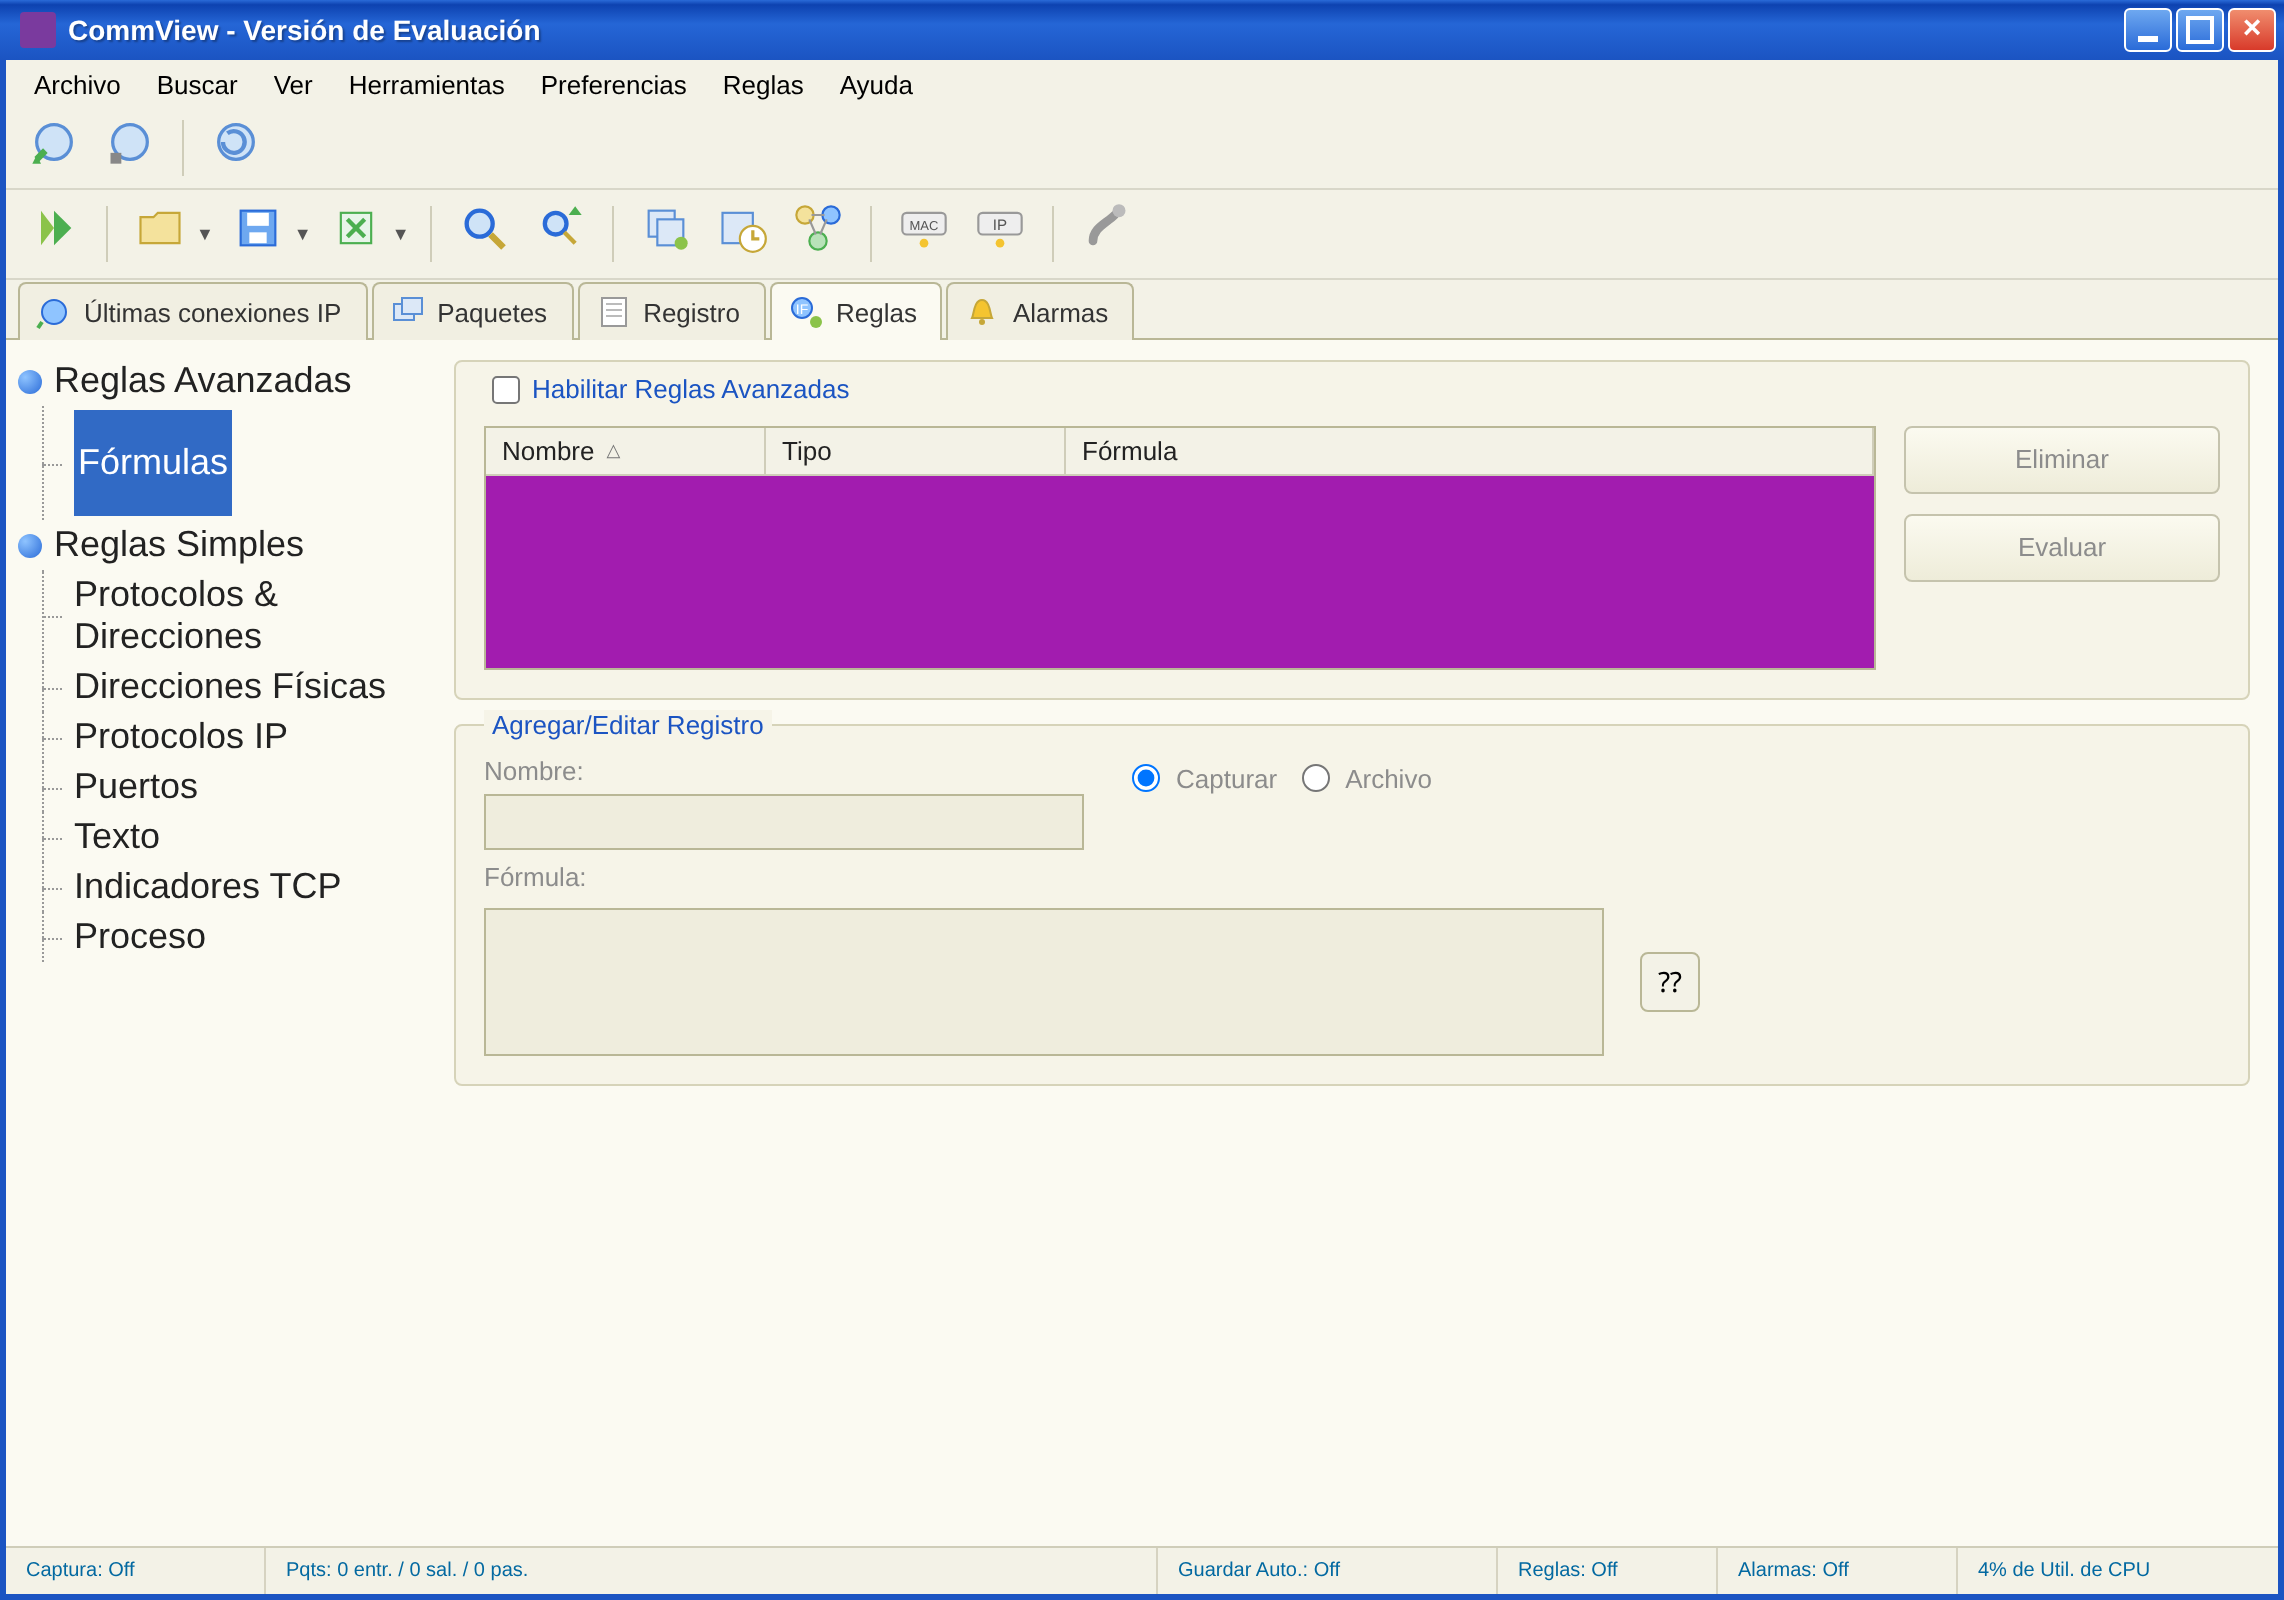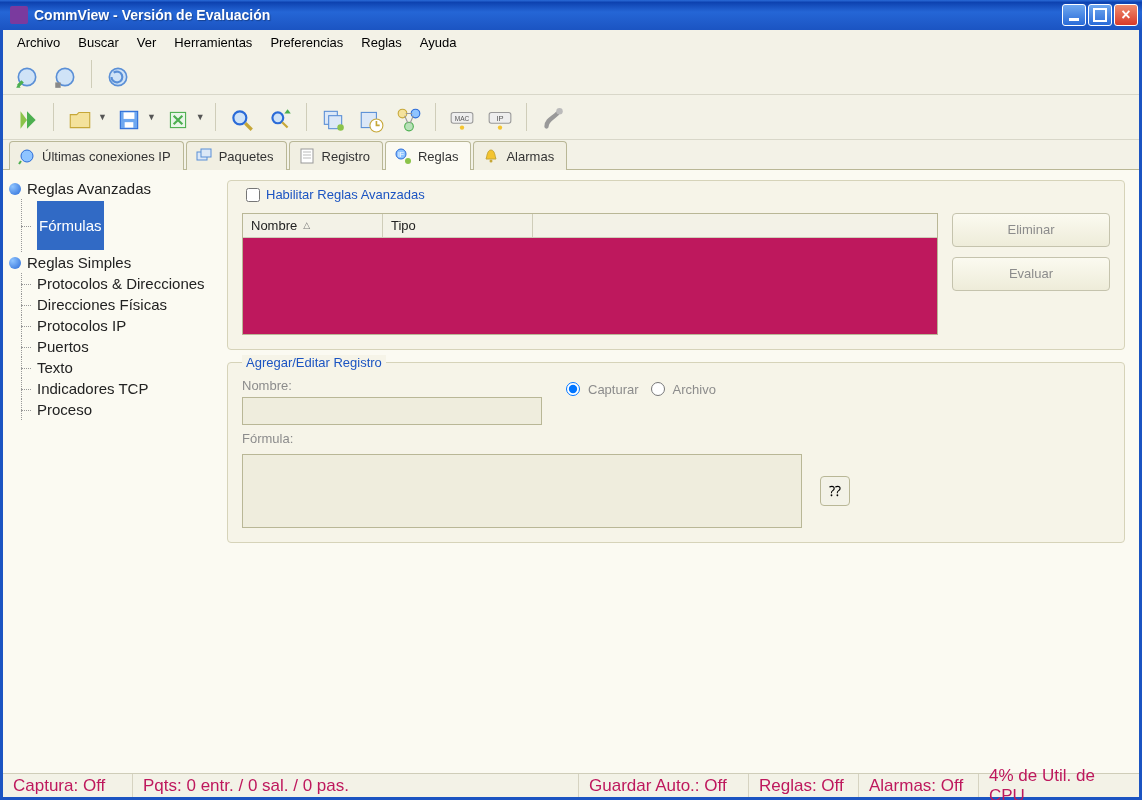--- a/index.html
+++ b/index.html
@@ -21,73 +21,73 @@
 .window-inner { border-left: 3px solid #1b54c2; border-right: 3px solid #1b54c2; border-bottom: 3px solid #1b54c2; height: 770px; background: #F3F2E7; display: flex; flex-direction: column; }
 
 
 .menubar { height: 24px; background: #F3F2E7; display: flex; align-items: center; padding: 2px 6px; gap: 2px; }
 .menubar .menu-item { padding: 3px 8px; cursor: default; color: #000000; font-size: 13px; }
 
 
 .toolbar { background: #F3F2E7; padding: 4px 8px; display: flex; align-items: center; gap: 6px; }
 .toolbar.tb2 { border-top: 1px solid #d8d7c9; border-bottom: 1px solid #d8d7c9; padding: 6px 8px; }
 .tb-sep { width: 1px; height: 28px; background: #cfcdb9; margin: 0 4px; }
-.tb-btn { width: 32px; height: 32px; display: flex; align-items: flex-end; justify-content: center; border-radius: 3px; }
+.tb-btn { width: 32px; height: 32px; display: flex; align-items: flex-start; justify-content: center; border-radius: 3px; }
 .tb-btn svg { width: 26px; height: 26px; }
 .tb-drop { display: flex; align-items: center; }
 .tb-drop .caret { font-size: 9px; color: #555; margin-left: 2px; }
 
 
 .tabbar { display: flex; align-items: flex-end; background: #F3F2E7; padding: 0 6px; border-bottom: 1px solid #b9b796; }
 .tab { display: flex; align-items: center; gap: 6px; padding: 5px 12px 5px 8px; background: #f1efe2; border: 1px solid #b9b796; border-bottom: none; border-radius: 4px 4px 0 0; margin-right: 2px; position: relative; top: 1px; color: #333; font-size: 13px; }
 .tab.active { background: #FBFAF2; z-index: 2; }
 .tab .tab-ico { width: 18px; height: 18px; display: inline-flex; align-items: center; justify-content: center; }
 
 
 .content { flex: 1; display: flex; background: #FBFAF2; }
 
 
 .sidebar { width: 210px; padding: 8px 2px; background: #FBFAF2; }
-.tree-item { display: flex; align-items: center; padding: 2px 4px 2px 14px; font-size: 15px; color: #222; cursor: default; gap: 6px; }
+.tree-item { display: flex; align-items: center; padding: 2px 4px 2px 14px; font-size: 18px; color: #222; cursor: default; gap: 6px; }
 .tree-item.parent { padding-left: 4px; }
 .tree-item.child { padding-left: 32px; position: relative; }
 .tree-item.child::before { content: ""; position: absolute; left: 16px; top: 0; bottom: 0; border-left: 1px dotted #999; }
 .tree-item.child::after { content: ""; position: absolute; left: 16px; top: 50%; width: 10px; border-top: 1px dotted #999; }
 .tree-item.selected span.label { background: #316ac5; color: #fff; padding: 16px 2px; }
 .ball { width: 12px; height: 12px; border-radius: 50%; background: radial-gradient(circle at 30% 30%, #8fc4ff, #2a6bd8); flex-shrink: 0; }
 
 
 .main { flex: 1; padding: 10px 14px; }
 .fieldset { border: 1px solid #d6d3b9; border-radius: 4px; padding: 10px 14px 14px 14px; background: #F6F4E8; margin-bottom: 12px; }
 .fieldset .legend { position: relative; top: -18px; background: #F6F4E8; display: inline-flex; align-items: center; gap: 6px; padding: 0 4px; color: #1b54c2; font-size: 13px; margin-top: 14px; }
 .fieldset .legend input[type=checkbox] { width: 14px; height: 14px; }
 .fieldset-body { margin-top: -10px; }
 
 .row1 { display: flex; gap: 14px; align-items: flex-start; }
-.table-wrap { flex: 1; border: 1px solid #b9b796; background: #be185d; height: 122px; }
+.table-wrap { flex: 1; border: 1px solid #b9b796; background: #a21caf; height: 122px; }
 .table-head { display: flex; background: #F3F2E7; border-bottom: 1px solid #cfcdb9; }
 .th { padding: 4px 8px; font-size: 13px; border-right: 1px solid #cfcdb9; color: #222; display: flex; align-items: center; gap: 6px; }
 .th .sort { font-size: 9px; color: #777; }
 .btn-col { display: flex; flex-direction: column; gap: 10px; width: 158px; }
 .xp-btn { height: 34px; border: 1px solid #c5c3ad; border-radius: 4px; background: linear-gradient(to bottom, #fbfaf0, #eeecd9); color: #8c8c8c; font-size: 13px; display: flex; align-items: center; justify-content: center; }
 
 .fieldset2 .legend2 { position: relative; top: -18px; background: #F6F4E8; display: inline-block; padding: 0 4px; color: #1b54c2; font-size: 13px; }
 .form-row { display: flex; gap: 24px; align-items: flex-start; }
 .form-col { display: flex; flex-direction: column; gap: 4px; }
 .form-col label { color: #8c8c8c; font-size: 13px; }
 .text-input { width: 300px; height: 28px; background: #EFEDDD; border: 1px solid #b9b796; padding: 2px 4px; }
 .radio-col { display: flex; flex-direction: row; gap: 12px; padding-top: 4px; }
 .radio-col label { display: flex; align-items: center; gap: 8px; color: #8c8c8c; font-size: 13px; }
 .radio-col input { width: 14px; height: 14px; }
 .textarea-row { display: flex; gap: 18px; align-items: flex-start; margin-top: 8px; }
 .textarea { flex: 0 0 560px; height: 74px; background: #EFEDDD; border: 1px solid #b9b796; resize: none; }
 .help-btn { width: 30px; height: 30px; border: 1px solid #b9b796; border-radius: 4px; background: #F3F2E7; display: flex; align-items: center; justify-content: center; font-size: 14px; margin-top: 22px; }
 
 
-.statusbar { height: 24px; background: #F3F2E7; border-top: 1px solid #cfcdb9; display: flex; align-items: center; font-size: 17px; color: #be185d; }
+.statusbar { height: 24px; background: #F3F2E7; border-top: 1px solid #cfcdb9; display: flex; align-items: center; font-size: 10px; color: #0369a1; }
 .statusbar .cell { padding: 0 10px; border-right: 1px solid #d6d3c1; height: 100%; display: flex; align-items: center; }
 .statusbar .cell:last-child { border-right: none; }
 </style>
 </head>
 <body>
 
 <div class="titlebar">
   <div class="app-icon"></div>
   <div class="title">CommView - Versión de Evaluación</div>
   <div class="win-buttons">
@@ -322,20 +322,21 @@
         </div>
         <div class="fieldset-body">
           <div class="row1">
             <div class="table-wrap">
               <div class="table-head">
                 <div class="th" style="width:140px">
                   <span>Nombre</span>
                   <span class="sort">△</span>
                 </div>
                 <div class="th" style="width:150px">Tipo</div>
+                <div class="th" style="flex:1">Fórmula</div>
               </div>
             </div>
             <div class="btn-col">
               <div class="xp-btn">Eliminar</div>
               <div class="xp-btn">Evaluar</div>
             </div>
           </div>
         </div>
       </div>
 

